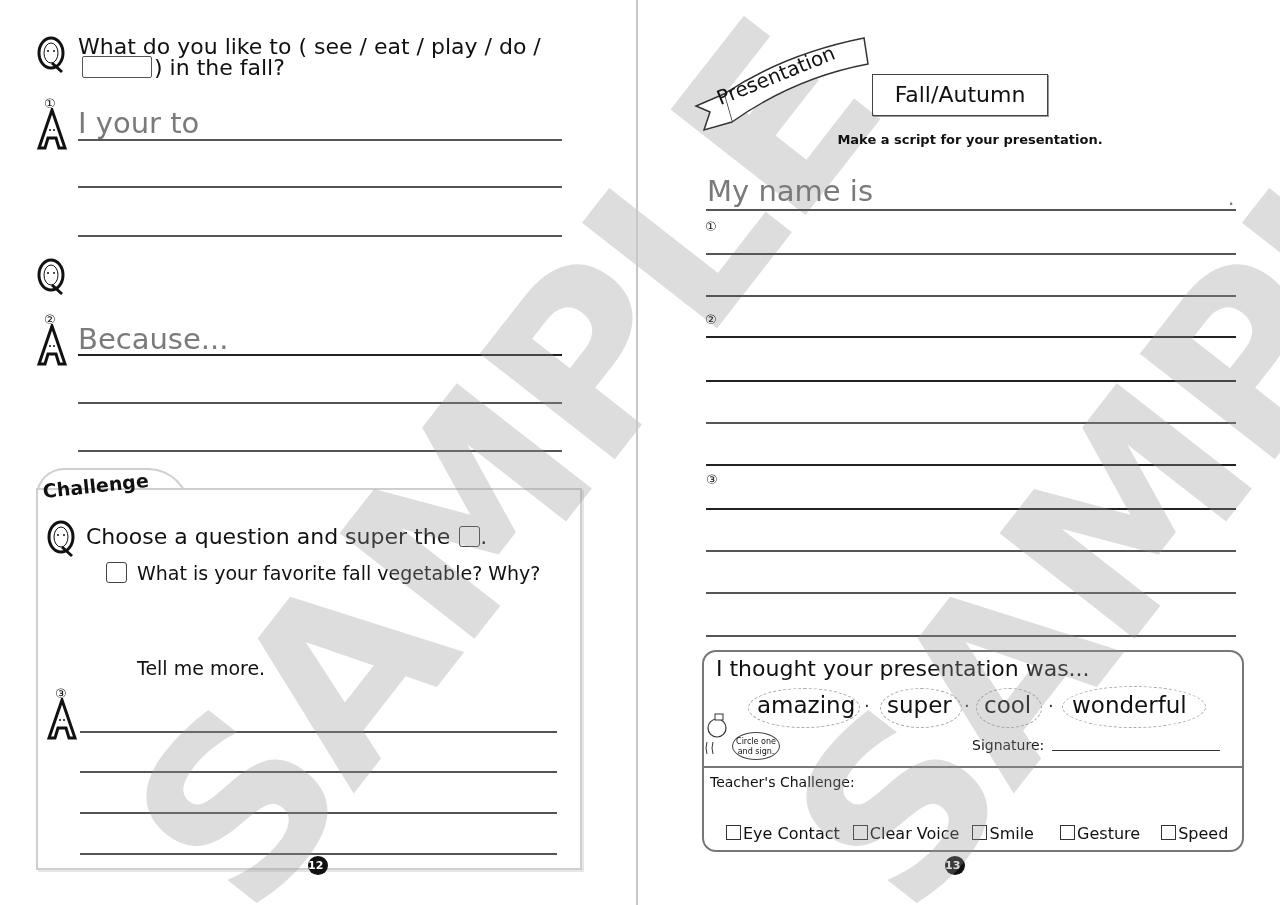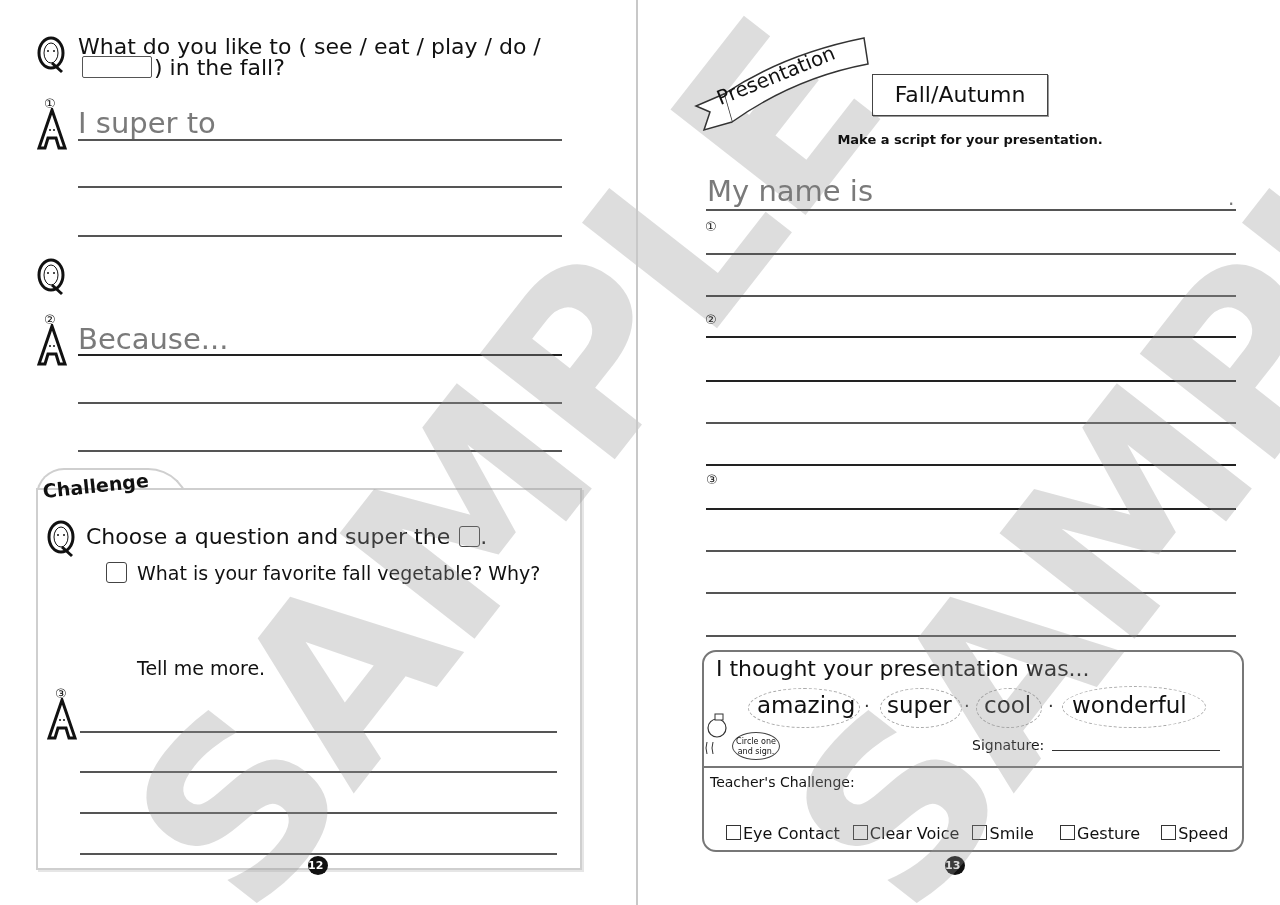--- a/index.html
+++ b/index.html
@@ -52,21 +52,21 @@
   <div class="abs qtext" style="left:82px;top:55px">
     <span class="inline-box"></span><span>) in the fall?</span>
   </div>
 
   <div class="abs" style="left:44px;top:96px;font-size:13px">①</div>
   <svg class="a-icon" style="left:36px;top:108px;height:42px" viewBox="0 0 32 42">
     <path d="M16 2 L29 40 L23 40 L20 30 L12 30 L9 40 L3 40 Z" fill="#fff" stroke="#111" stroke-width="3"></path>
     <circle cx="14" cy="22" r="1" fill="#111"></circle>
       <circle cx="18" cy="22" r="1" fill="#111"></circle>
   </svg>
-  <div class="abs ans-prompt" style="left:78px;top:106px">I super to</div>
+  <div class="abs ans-prompt" style="left:78px;top:106px">I your to</div>
   <div class="rule" style="left:78px;top:139px;width:484px"></div>
   <div class="rule" style="left:78px;top:186px;width:484px"></div>
   <div class="rule" style="left:78px;top:235px;width:484px"></div>
 
   <svg class="q-icon" style="left:36px;top:258px" viewBox="0 0 30 38">
     <ellipse cx="15" cy="17" rx="12" ry="15" fill="#fff" stroke="#111" stroke-width="3"></ellipse>
     <ellipse cx="15" cy="17" rx="7" ry="10" fill="#fff" stroke="#111" stroke-width="1"></ellipse>
     <path d="M16 27 L26 36" stroke="#111" stroke-width="3"></path>
     <circle cx="12" cy="15" r="1" fill="#111"></circle>
       <circle cx="18" cy="15" r="1" fill="#111"></circle>

